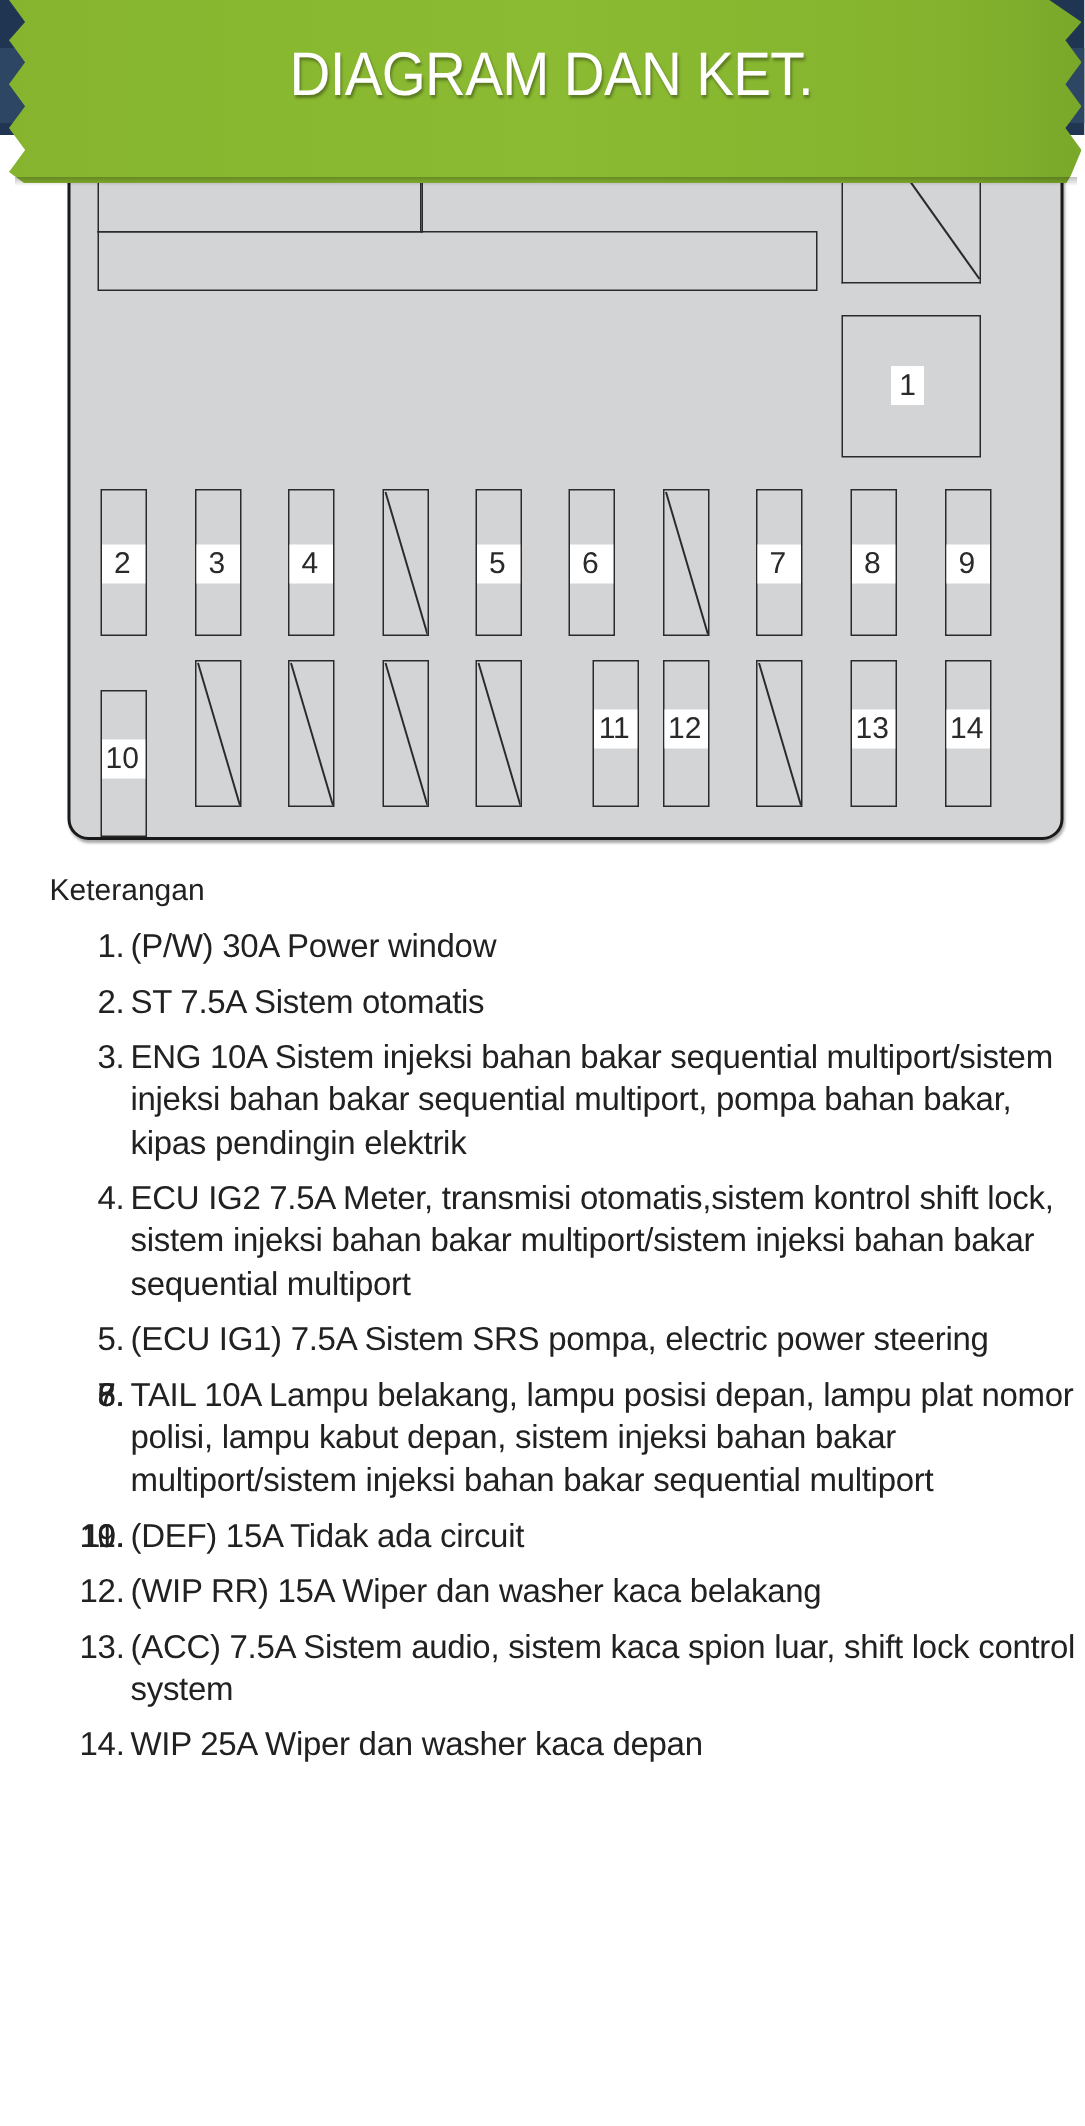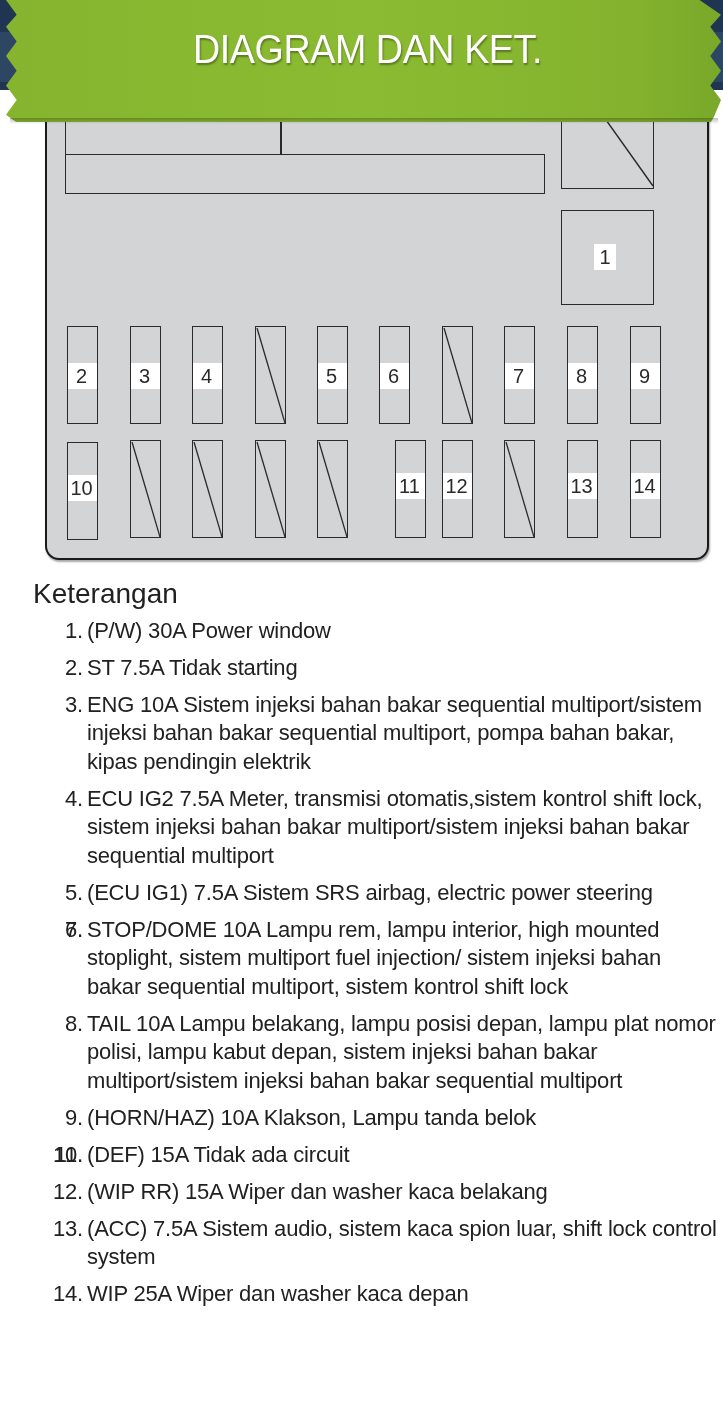--- a/index.html
+++ b/index.html
@@ -118,21 +118,21 @@
       left: 33px; top: 580px;
       width: 685px;
       font-size: 22px;
       line-height: 28.5px;
       color: #212121;
       font-family: "Liberation Sans", "DejaVu Sans", sans-serif;
     }
     .legend-title {
       margin: 0 0 8px 0;
       font-weight: normal;
-      font-size: 28px;
+      font-size: 20px;
     }
     .legend-list {
       list-style: none;
       margin: 0;
       padding: 0;
     }
     .legend-item {
       position: relative;
       padding-left: 54px;
       margin-bottom: 8.5px;
@@ -199,21 +199,21 @@
       </div>
       <div class="fuse row1" style="left: 520px; top: 264px;">
         <div class="fuse-label">8</div>
       </div>
       <div class="fuse row1" style="left: 583px; top: 264px;">
         <div class="fuse-label">9</div>
       </div>
     </div>
 
   <div id="row2">
-      <div class="fuse row2" style="left: 20px; top: 380px;">
+      <div class="fuse row2" style="left: 20px; top: 398px;">
         <div class="fuse-label">10</div>
       </div>
       <div class="fuse row2" style="left: 83px; top: 378px;">
         <svg width="31" height="98">
           <line x1="1" y1="1" x2="29" y2="96" stroke="#2a2a2a" stroke-width="1.3"></line>
         </svg>
       </div>
       <div class="fuse row2" style="left: 145px; top: 378px;">
         <svg width="31" height="98">
           <line x1="1" y1="1" x2="29" y2="96" stroke="#2a2a2a" stroke-width="1.3"></line>
@@ -250,27 +250,27 @@
 </div>
 
 <div class="ribbon"></div>
 <div class="ribbon-shadow"></div>
 <div class="ribbon-title">DIAGRAM DAN KET.</div>
 
 <div class="legend">
   <div class="legend-title">Keterangan</div>
   <ol class="legend-list">
     <li class="legend-item"><span class="legend-num">1.</span><span>(P/W) 30A Power window</span></li>
-    <li class="legend-item"><span class="legend-num">2.</span><span>ST 7.5A Tidak starting</span></li>
+    <li class="legend-item"><span class="legend-num">2.</span><span>ST 7.5A Sistem otomatis</span></li>
     <li class="legend-item"><span class="legend-num">3.</span><span>ENG 10A Sistem injeksi bahan bakar sequential multiport/sistem injeksi bahan bakar sequential multiport, pompa bahan bakar, kipas pendingin elektrik</span></li>
     <li class="legend-item"><span class="legend-num">4.</span><span>ECU IG2 7.5A Meter, transmisi otomatis,sistem kontrol shift lock, sistem injeksi bahan bakar multiport/sistem injeksi bahan bakar sequential multiport</span></li>
-    <li class="legend-item"><span class="legend-num">5.</span><span>(ECU IG1) 7.5A Sistem SRS airbag, electric power steering</span></li>
+    <li class="legend-item"><span class="legend-num">5.</span><span>(ECU IG1) 7.5A Sistem SRS pompa, electric power steering</span></li>
     <li class="legend-item"><span class="legend-num">6.</span></li>
-    <li class="legend-item"><span class="legend-num">7.</span><span>STOP/DOME 10A Lampu rem, lampu interior, high mounted stoplight, sistem multiport fuel injection/ sistem injeksi bahan bakar sequential multiport, sistem kontrol shift lock</span></li>
+    <li class="legend-item"><span class="legend-num">7.</span></li>
     <li class="legend-item"><span class="legend-num">8.</span><span>TAIL 10A Lampu belakang, lampu posisi depan, lampu plat nomor polisi, lampu kabut depan, sistem injeksi bahan bakar multiport/sistem injeksi bahan bakar sequential multiport</span></li>
-    <li class="legend-item"><span class="legend-num">9.</span><span>(HORN/HAZ) 10A Klakson, Lampu tanda belok</span></li>
+    <li class="legend-item"><span class="legend-num">9.</span></li>
     <li class="legend-item"><span class="legend-num">10.</span></li>
     <li class="legend-item"><span class="legend-num">11.</span><span>(DEF) 15A Tidak ada circuit</span></li>
     <li class="legend-item"><span class="legend-num">12.</span><span>(WIP RR) 15A Wiper dan washer kaca belakang</span></li>
     <li class="legend-item"><span class="legend-num">13.</span><span>(ACC) 7.5A Sistem audio, sistem kaca spion luar, shift lock control system</span></li>
     <li class="legend-item"><span class="legend-num">14.</span><span>WIP 25A Wiper dan washer kaca depan</span></li>
   </ol>
 </div>
 
 </body></html>

